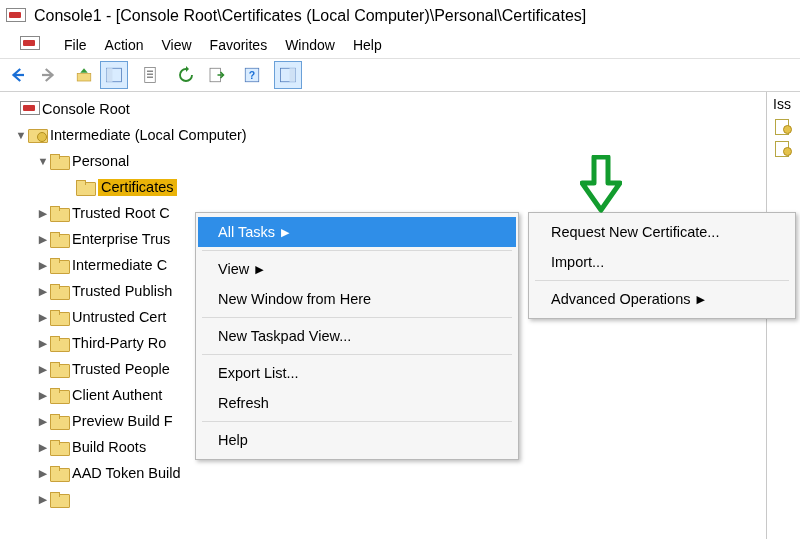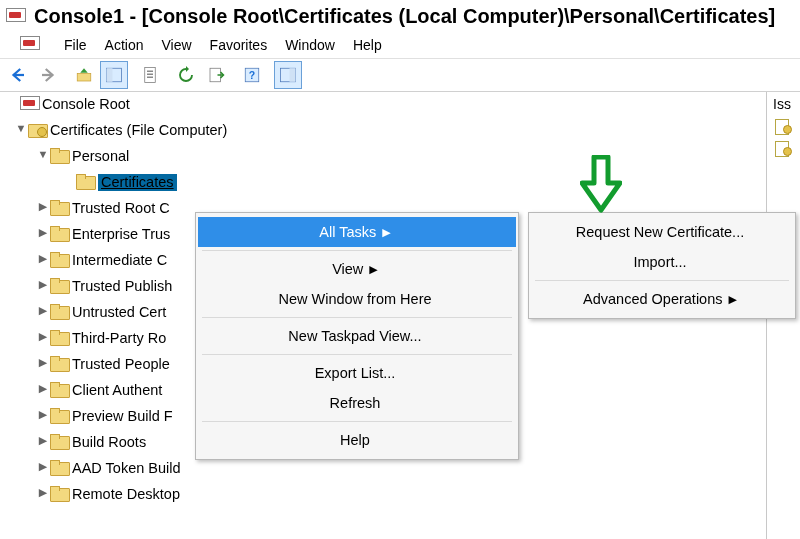--- a/index.html
+++ b/index.html
@@ -1,48 +1,48 @@
 <!DOCTYPE html>
 <html><head>
 <meta charset="utf-8">
 <style>
   html,body{margin:0;padding:0;font-family:"Segoe UI",Tahoma,sans-serif;font-size:13px;color:#000;background:#fff;}
   body{width:800px;height:539px;overflow:hidden;position:relative;}
   .title-bar{display:flex;align-items:center;height:28px;padding:2px 6px;gap:6px;}
-  .title-bar .title{font-size:20px;font-weight:bold;}
+  .title-bar .title{font-size:16px;}
   .menu-bar{display:flex;align-items:center;height:26px;padding:0 20px;gap:18px;border-bottom:1px solid #e0e0e0;}
   .menu-bar span{font-size:14px;}
   .menu-bar .app-icon-wrap{margin-right:4px;}
   .toolbar{display:flex;align-items:center;height:32px;padding:0 4px;gap:2px;border-bottom:1px solid #d0d0d0;}
   .tb-btn{width:26px;height:26px;display:flex;align-items:center;justify-content:center;border:1px solid transparent;}
   .tb-sep{width:4px;}
   .content{display:flex;height:calc(100% - 90px);}
   .tree-pane{flex:0 0 760px;padding:4px 0 4px 6px;overflow:hidden;}
   .right-pane{flex:1;border-left:1px solid #c8c8c8;padding:4px 6px;overflow:hidden;}
   .right-pane .hdr{font-size:14px;margin-bottom:4px;}
   .right-pane .cert-row{display:flex;align-items:center;height:22px;}
-  .tree-row{display:flex;align-items:flex-start;height:26px;font-size:14.5px;white-space:nowrap;}
+  .tree-row{display:flex;align-items:center;height:26px;font-size:14.5px;white-space:nowrap;}
   .twist{width:14px;text-align:center;color:#666;font-size:11px;}
   .indent{display:inline-block;}
-  .sel{background:#0369a1;padding:0 3px 1px 3px;text-decoration:underline;}
+  .sel{background:#eab308;padding:0 3px 1px 3px;}
   .folder-icon{width:18px;height:14px;margin-right:4px;display:inline-block;position:relative;}
   .folder-icon::before{content:"";position:absolute;top:2px;left:0;width:18px;height:12px;background:#f3d97f;border:1px solid #c9a13a;border-radius:1px;}
   .folder-icon::after{content:"";position:absolute;top:0;left:0;width:8px;height:4px;background:#f3d97f;border:1px solid #c9a13a;border-bottom:none;border-radius:1px 1px 0 0;}
   .console-icon{width:18px;height:16px;margin-right:4px;display:inline-block;position:relative;}
   .console-icon::before{content:"";position:absolute;top:0;left:0;width:18px;height:12px;background:#fff;border:1px solid #888;}
   .console-icon::after{content:"";position:absolute;top:4px;left:3px;width:12px;height:6px;background:#c33;border-radius:1px;}
   .cert-icon{width:18px;height:16px;margin-right:4px;display:inline-block;position:relative;}
   .cert-icon::before{content:"";position:absolute;top:0;left:2px;width:12px;height:14px;background:#fff;border:1px solid #b7a642;}
   .cert-icon::after{content:"";position:absolute;top:6px;left:10px;width:7px;height:7px;background:#e4c24b;border:1px solid #b38f1f;border-radius:50%;}
   .cert-folder{width:18px;height:16px;margin-right:4px;display:inline-block;position:relative;}
   .cert-folder::before{content:"";position:absolute;top:2px;left:0;width:18px;height:12px;background:#f3d97f;border:1px solid #c9a13a;border-radius:1px;}
   .cert-folder::after{content:"";position:absolute;top:5px;left:9px;width:8px;height:8px;background:#e4c24b;border:1px solid #b38f1f;border-radius:50%;}
   
   .ctx{position:absolute;background:#f6f6f6;border:1px solid #b8b8b8;box-shadow:2px 2px 4px rgba(0,0,0,0.25);padding:4px 2px;font-size:14.5px;}
-  .ctx .item{display:flex;align-items:center;justify-content:center;height:30px;padding:0 24px 0 20px;white-space:nowrap;gap:6px;}
+  .ctx .item{display:flex;align-items:center;justify-content:flex-start;height:30px;padding:0 24px 0 20px;white-space:nowrap;gap:6px;}
   .ctx .item.hl{background:#2f8ee8;color:#fff;}
   .ctx .sep{height:1px;background:#d9d9d9;margin:3px 4px;}
   .ctx .arrow{font-size:11px;color:inherit;}
   .ctx1{left:195px;top:212px;width:318px;}
   .ctx2{left:516px;top:212px;width:262px;margin-left:12px;}
   
   .ann-arrow{position:absolute;left:580px;top:155px;pointer-events:none;}
   
   .tb-btn svg{width:18px;height:18px;}
   .sel-tb{border:1px solid #6aa0d8;background:#d9ecff;}
@@ -137,21 +137,21 @@
       <span class="indent" style="width:0px"></span>
       <span class="twist">&nbsp;</span>
       <span class="console-icon"></span>
       <span>Console Root</span>
     </div>
 
     <div class="tree-row">
       <span class="indent" style="width:8px"></span>
       <span class="twist">▼</span>
       <span class="cert-folder"></span>
-      <span>Certificates (File Computer)</span>
+      <span>Intermediate (Local Computer)</span>
     </div>
 
     <div class="tree-row">
       <span class="indent" style="width:30px"></span>
       <span class="twist">▼</span>
       <span class="folder-icon"></span>
       <span>Personal</span>
     </div>
 
     <div class="tree-row">
@@ -225,21 +225,20 @@
         <div class="tree-row">
           <span class="indent" style="width:30px"></span>
           <span class="twist">▶</span>
           <span class="folder-icon"></span>
           <span>AAD Token Build</span>
         </div>
         <div class="tree-row">
           <span class="indent" style="width:30px"></span>
           <span class="twist">▶</span>
           <span class="folder-icon"></span>
-          <span>Remote Desktop</span>
         </div>
       </div>
 
   </div>
 
   <div class="right-pane">
     <div class="hdr">Iss</div>
     <div class="cert-row">
         <span class="cert-icon"></span>
       </div>

